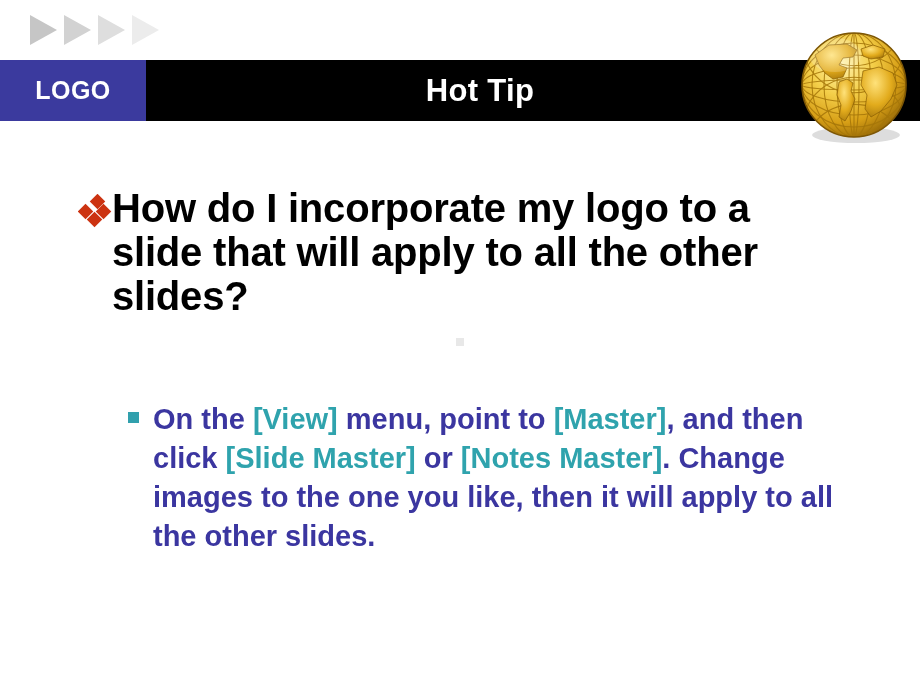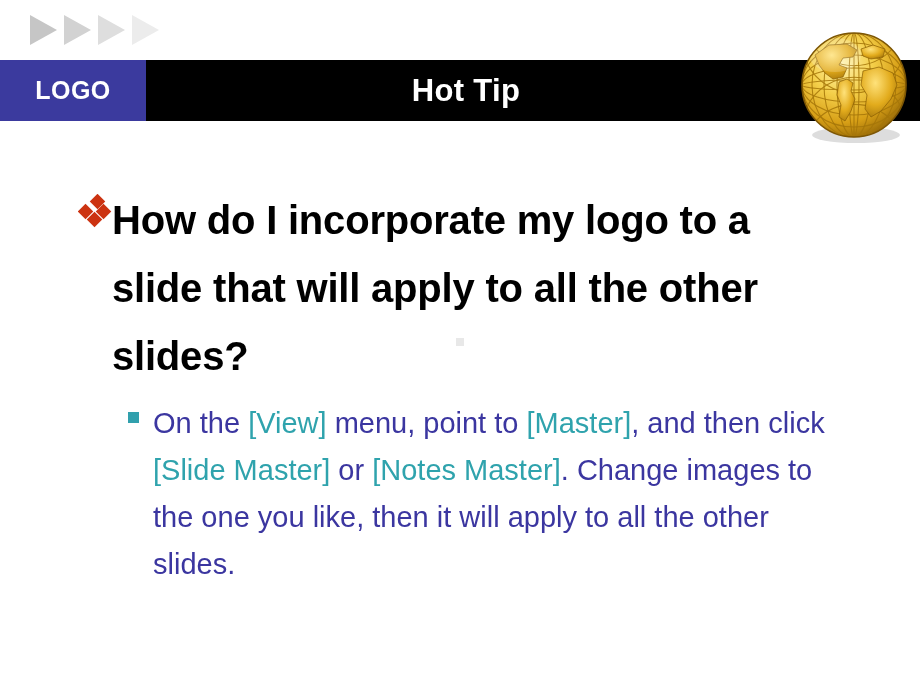--- a/index.html
+++ b/index.html
@@ -66,20 +66,21 @@
     top: 60px;
     width: 640px;
     height: 61px;
     display: flex;
     align-items: center;
     justify-content: center;
     color: #ffffff;
     font-size: 31px;
     font-weight: bold;
     letter-spacing: 0.3px;
+    padding-left: 14px;
   }
 
   
   .globe {
     position: absolute;
     left: 795px;
     top: 25px;
     width: 118px;
     height: 118px;
   }
@@ -97,21 +98,21 @@
     flex: 0 0 auto;
     width: 34px;
     height: 34px;
     margin-top: 8px;
     position: relative;
   }
   .heading-text {
     font-size: 40px;
     font-weight: bold;
     color: #000000;
-    line-height: 68px;
+    line-height: 44px;
     letter-spacing: -0.2px;
     max-width: 700px;
   }
 
   
   .faint-square {
     position: absolute;
     left: 456px;
     top: 338px;
     width: 8px;
@@ -131,23 +132,24 @@
   .body-bullet {
     flex: 0 0 auto;
     width: 11px;
     height: 11px;
     background: #31a0ad;
     margin-top: 12px;
     margin-right: 14px;
   }
   .body-text {
     font-size: 29px;
-    line-height: 47px;
+    line-height: 39px;
     color: #3b36a0;
     max-width: 680px;
+    font-weight: bold;
   }
   .kw {
     color: #2fa3ad;
   }
 </style>
 </head>
 <body>
 
 <div class="arrow-strip" id="arrow-strip">
     <div class="arrow" style="left: 0px; border-left: 27px solid rgb(198, 198, 198);"></div>

